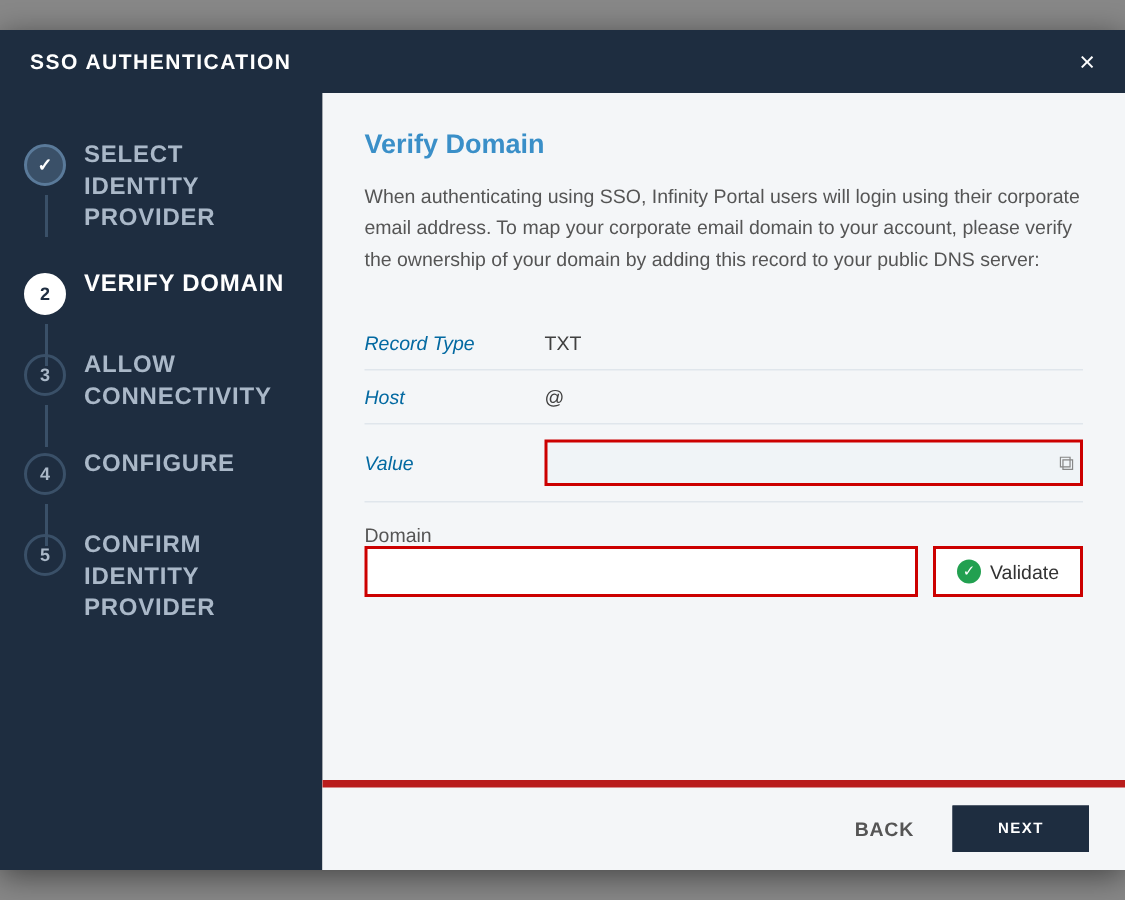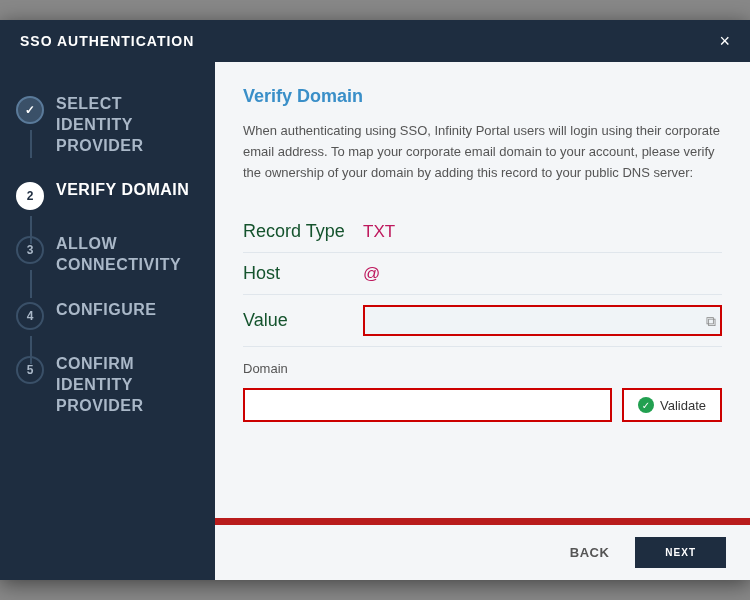--- a/index.html
+++ b/index.html
@@ -151,28 +151,29 @@
 
     .field-row {
       display: flex;
       align-items: center;
       padding: 10px 0;
       border-bottom: 1px solid #e0e6ec;
     }
 
     .field-label {
       width: 120px;
-      color: #14532d;
-      font-size: 18px;
-      flex-shrink: 0;
+      color: #0369a1;
+      font-size: 13px;
+      flex-shrink: 0;
+      font-style: italic;
     }
 
     .field-value {
-      color: #be185d;
-      font-size: 17px;
+      color: #404040;
+      font-size: 13px;
     }
 
     .field-input-wrapper {
       flex: 1;
       position: relative;
     }
 
     .field-input {
       width: 100%;
       border: 2px solid #cc0000;
@@ -196,21 +197,21 @@
     .domain-row {
       display: flex;
       align-items: flex-start;
       padding: 14px 0;
       flex-direction: column;
     }
 
     .domain-label {
       color: #555;
       font-size: 13px;
-      margin-bottom: 12px;
+      margin-bottom: 0;
     }
 
     .domain-input-row {
       display: flex;
       align-items: center;
       width: 100%;
       gap: 10px;
     }
 
     .domain-input {
@@ -247,21 +248,21 @@
       display: flex;
       align-items: center;
       justify-content: center;
       color: #fff;
       font-size: 10px;
     }
 
     
     .modal-footer {
       background: #f4f6f8;
-      border-top: 7px solid #b91c1c;
+      border-top: 5px solid #b91c1c;
       padding: 12px 24px;
       display: flex;
       justify-content: flex-end;
       align-items: center;
       gap: 12px;
       flex-shrink: 0;
     }
 
     .btn-back {
       background: none;

